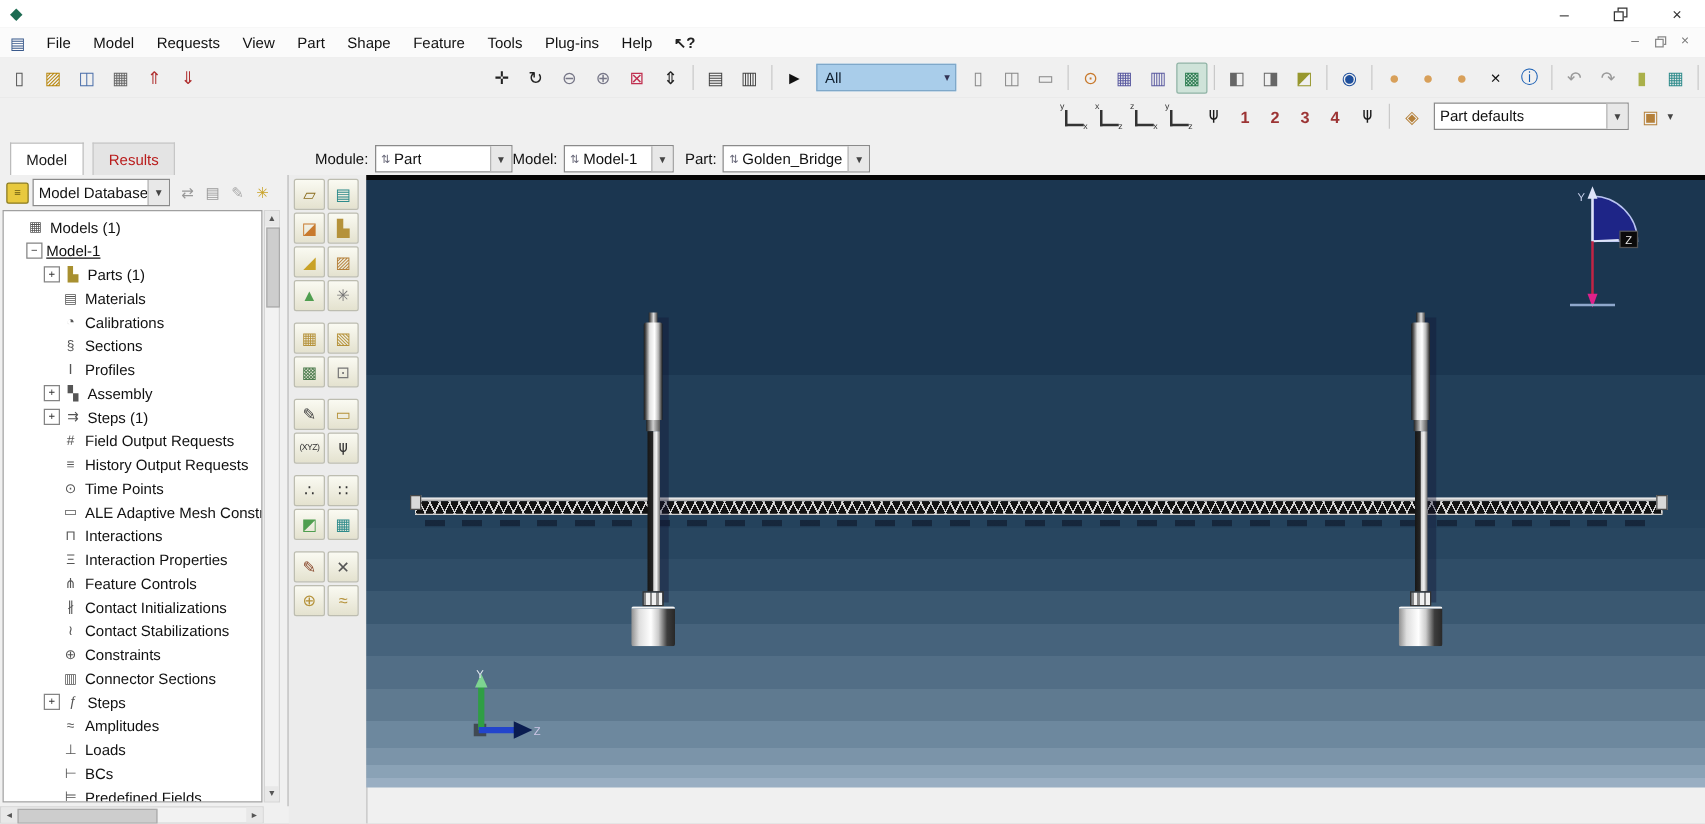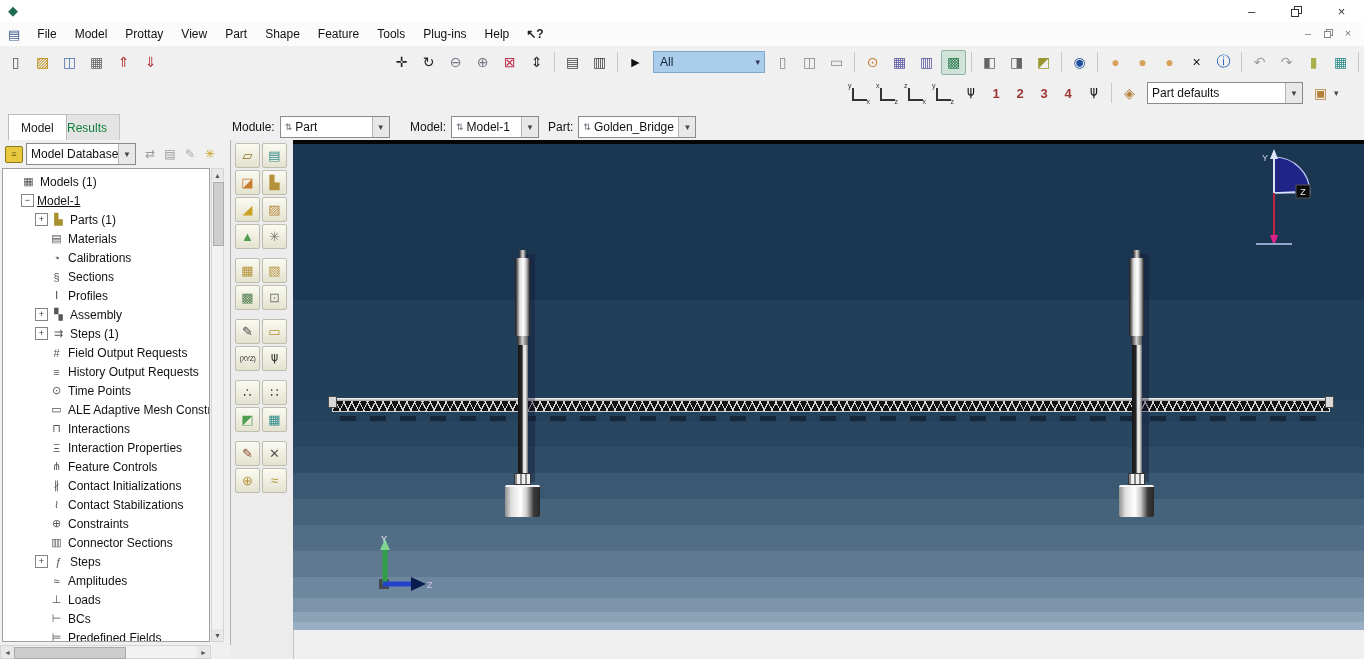--- a/index.html
+++ b/index.html
@@ -46,21 +46,21 @@
   .vnum{width:24px;text-align:center;font-weight:bold;color:#9c3434;font-size:13px;}
   .combo{display:flex;align-items:center;height:20px;background:#fff;border:1px solid #8a8a8a;position:relative;padding-left:4px;text-align:right;}
   .combo .mini{font-size:9px;color:#667;margin-right:3px;}
   .combo .cval{font-size:12px;color:#111;white-space:nowrap;overflow:hidden;}
   .combo .caret{position:absolute;right:0;top:0;width:16px;height:100%;background:#e8e8e8;border-left:1px solid #b5b5b5;
                 display:flex;align-items:center;justify-content:center;font-size:8px;color:#444;}
   
   #contextbar{position:absolute;left:0;top:108px;width:1364px;height:32px;background:#f0f0f0;}
   .tab{position:absolute;top:6px;height:25px;display:flex;align-items:center;padding:0 12px;font-size:12px;}
   #tab-model{left:8px;background:#fff;border:1px solid #bbb;border-bottom:none;z-index:2;}
-  #tab-results{left:54px;background:#e4e4e4;border:1px solid #c6c6c6;border-bottom:none;color:#15803d;}
+  #tab-results{left:74px;background:#e4e4e4;border:1px solid #c6c6c6;border-bottom:none;color:#b91c1c;}
   .ctxfield{position:absolute;top:8px;display:flex;align-items:center;}
   .ctxlabel{margin-right:5px;font-size:12px;color:#111;}
   
   #leftpanel{position:absolute;left:0;top:140px;width:230px;height:505px;background:#f0f0f0;border-right:1px solid #b0b0b0;}
   #treebar{position:absolute;left:0;top:2px;width:230px;height:24px;display:flex;align-items:center;}
   #db-icon{width:16px;height:15px;margin:0 3px 0 5px;background:#e8c93e;border:1px solid #8a7a1e;border-radius:2px;
            font-size:9px;display:flex;align-items:center;justify-content:center;color:#6b5d10;}
   .smico{width:18px;height:18px;display:flex;align-items:center;justify-content:center;font-size:12px;margin:0 1px;}
   #tree{position:absolute;left:2px;top:28px;width:208px;height:474px;background:#ffffff;
         border:1px solid #a0a0a0;overflow:hidden;padding-top:3px;box-sizing:border-box;}
@@ -150,21 +150,21 @@
         </div>
       <div class="winbtn">×</div>
     </div>
   </div>
 
   <div id="menubar">
     <span id="mdi-icon">▤</span>
     <div id="menu-items" style="display:flex;">
         <span class="menu-item">File</span>
         <span class="menu-item">Model</span>
-        <span class="menu-item">Prottay</span>
+        <span class="menu-item">Requests</span>
         <span class="menu-item">View</span>
         <span class="menu-item">Part</span>
         <span class="menu-item">Shape</span>
         <span class="menu-item">Feature</span>
         <span class="menu-item">Tools</span>
         <span class="menu-item">Plug-ins</span>
         <span class="menu-item">Help</span>
       </div>
     <span id="help-cursor">↖?</span>
     <div id="mdi-controls">
@@ -268,21 +268,21 @@
           <span class="caret">▼</span>
         </div>
         <span class="tbico" style="color: rgb(181, 128, 58);">▣</span>
         <span style="font-size: 9px; color: rgb(68, 68, 68);">▾</span>
       </div>
   </div>
 
   <div id="contextbar">
     <div class="tab" id="tab-model">Model</div>
     <div class="tab" id="tab-results">Results</div>
-    <div class="ctxfield" style="left:232px;">
+    <div class="ctxfield" style="left:252px;">
       <span class="ctxlabel">Module:</span>
       <div class="combo" style="width:104px;">
         <span class="mini">⇅</span>
         <span class="cval">Part</span>
         <span class="caret">▼</span>
       </div>
     </div>
     <div class="ctxfield" style="left:410px;">
       <span class="ctxlabel">Model:</span>
       <div class="combo" style="width:82px;">

